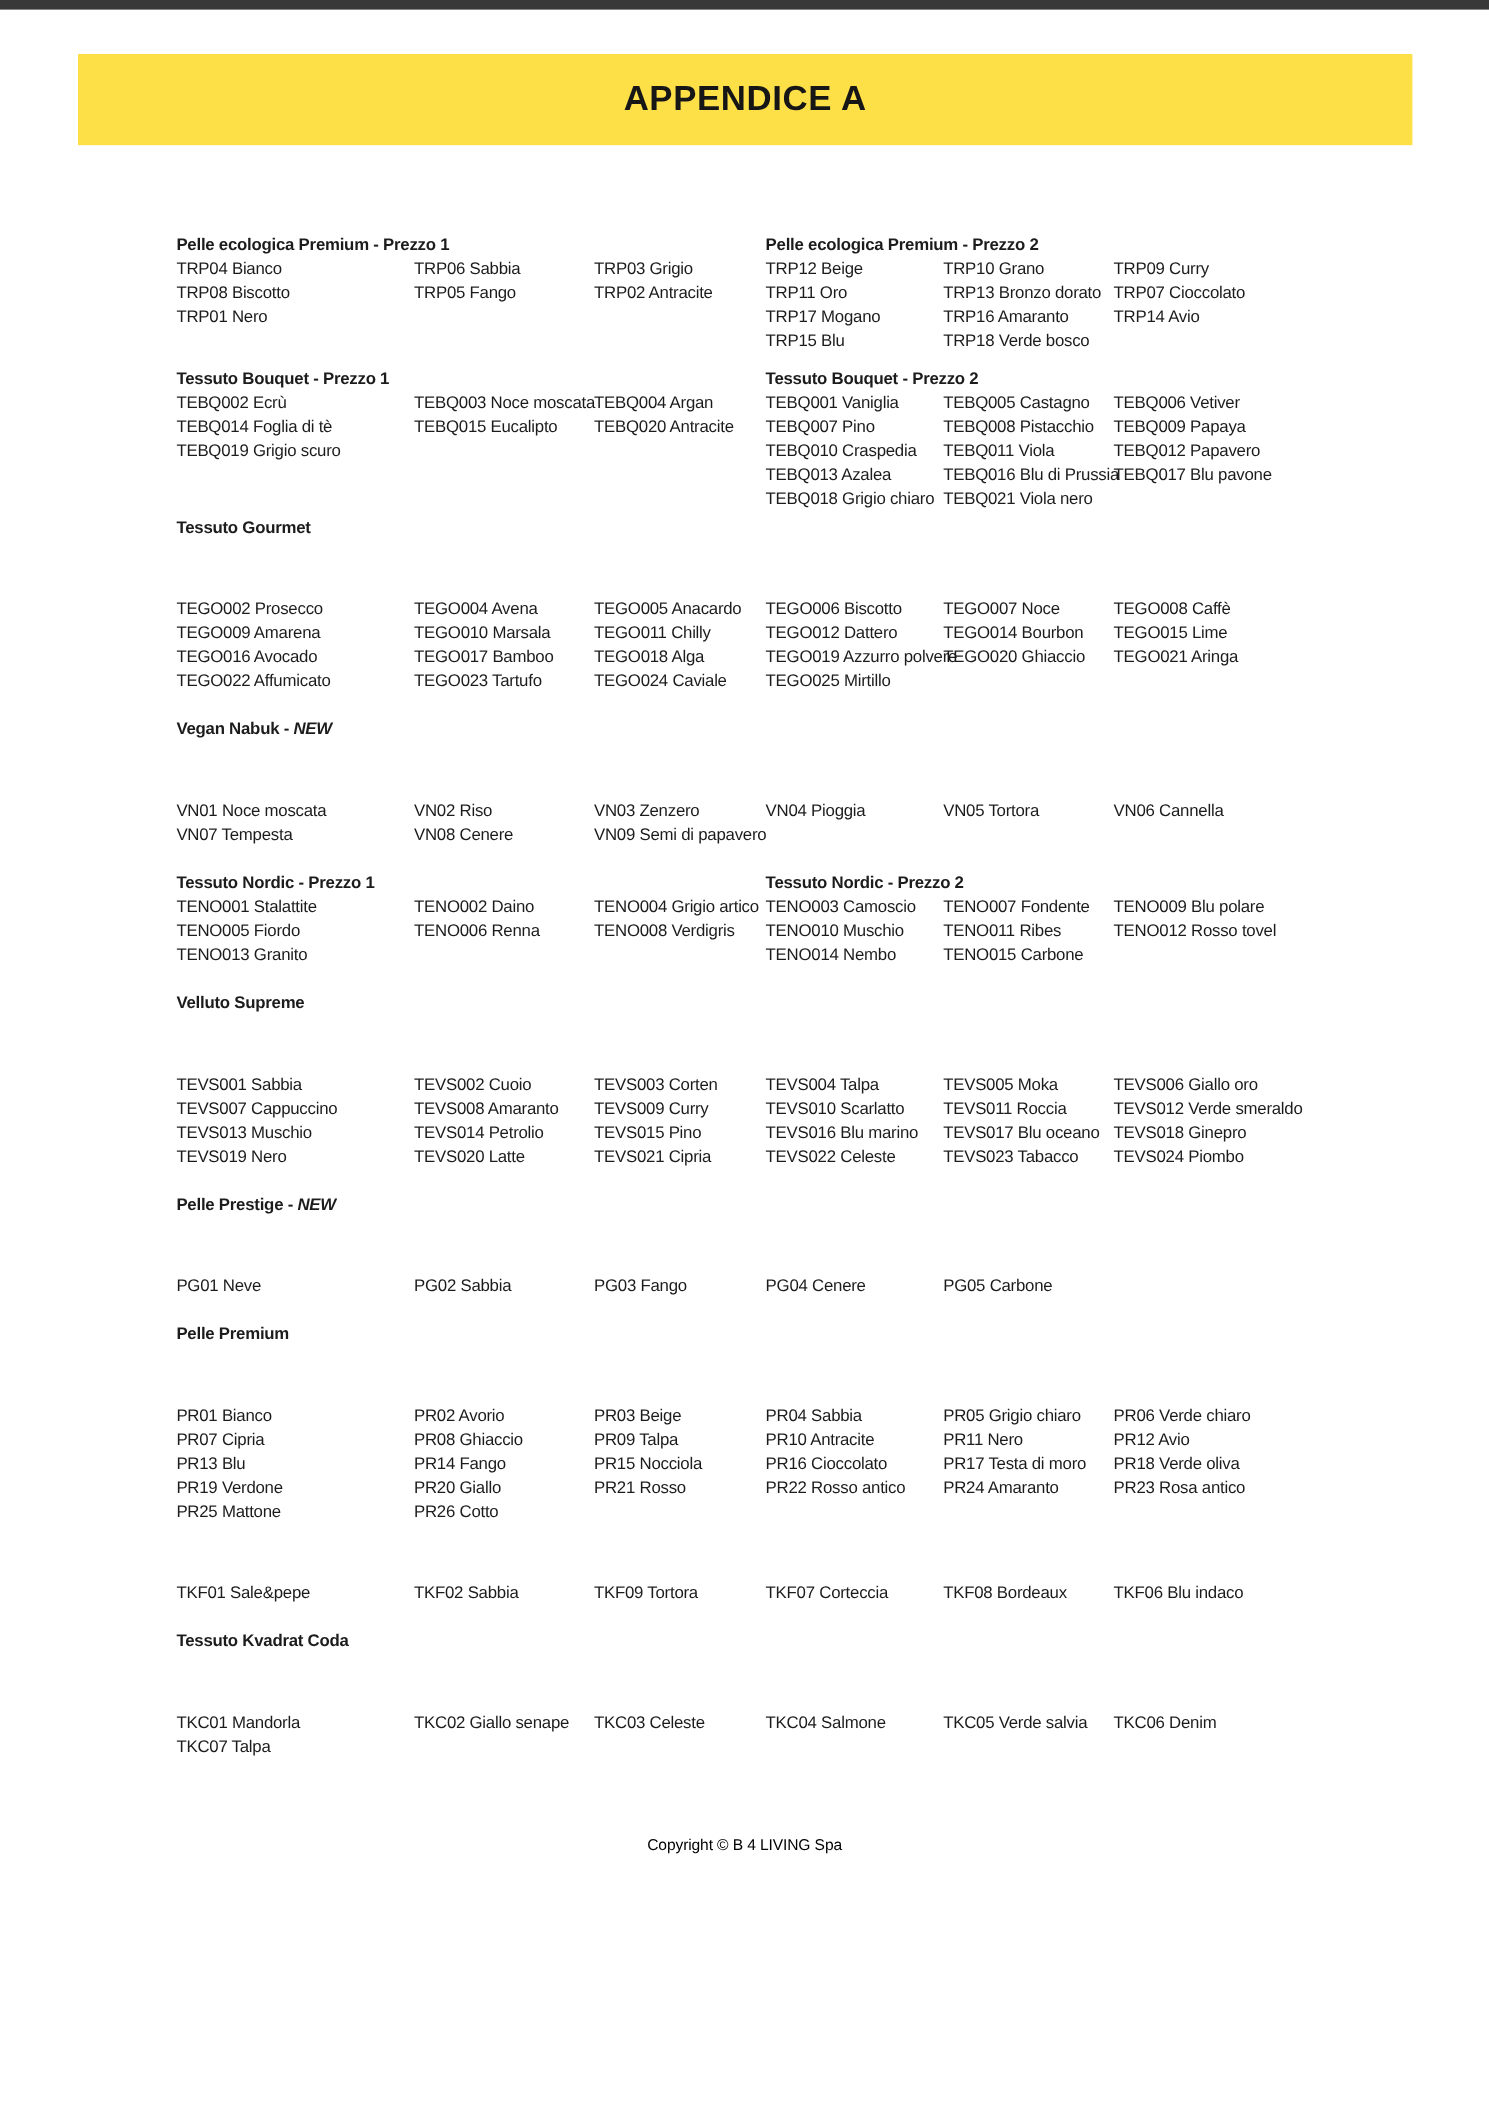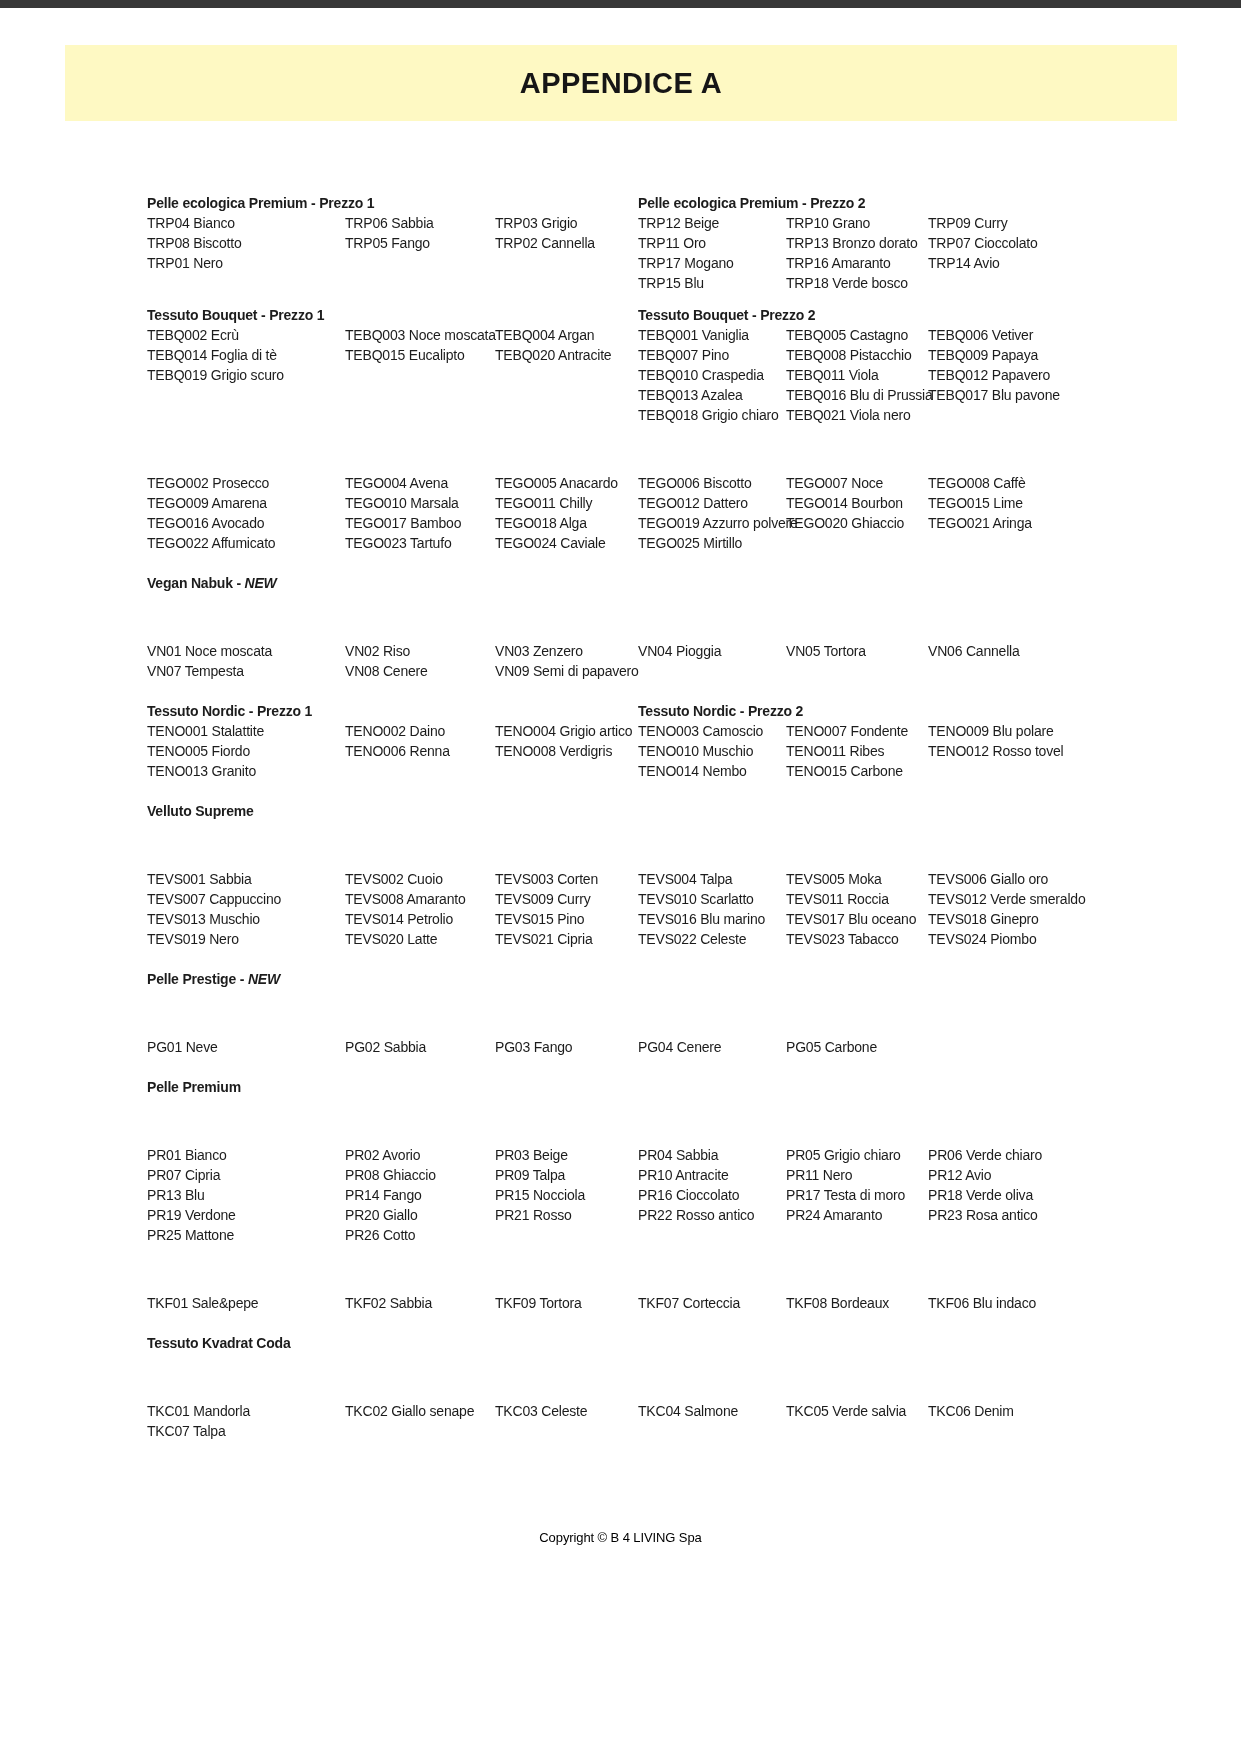--- a/index.html
+++ b/index.html
@@ -76,35 +76,35 @@
     font-size: 13px;
     letter-spacing: -0.1px;
     color: #000000;
   }
 </style>
 </head>
 <body style="color: rgb(28, 28, 28);">
 
 <div class="top-strip" style="background: rgb(56, 56, 56);"></div>
 
-<header class="banner" style="background: #fef9c3;">
+<header class="banner" style="background: #fde047;">
   <h1 class="page-title">APPENDICE A</h1>
 </header>
 
 <main class="content" id="sections">
     <div class="sec-row pair">
       <section class="sec half-left">
         <h2 class="sec-title"><span>Pelle ecologica Premium - Prezzo 1</span></h2>
         <div class="grid cols-left">
           <div class="cell">TRP04 Bianco</div>
           <div class="cell">TRP06 Sabbia</div>
           <div class="cell">TRP03 Grigio</div>
           <div class="cell">TRP08 Biscotto</div>
           <div class="cell">TRP05 Fango</div>
-          <div class="cell">TRP02 Cannella</div>
+          <div class="cell">TRP02 Antracite</div>
           <div class="cell">TRP01 Nero</div>
           <div class="cell"></div>
           <div class="cell"></div>
         </div>
       </section>
       <section class="sec half-right">
         <h2 class="sec-title"><span>Pelle ecologica Premium - Prezzo 2</span></h2>
         <div class="grid cols-right">
           <div class="cell">TRP12 Beige</div>
           <div class="cell">TRP10 Grano</div>
@@ -152,20 +152,21 @@
           <div class="cell">TEBQ016 Blu di Prussia</div>
           <div class="cell">TEBQ017 Blu pavone</div>
           <div class="cell">TEBQ018 Grigio chiaro</div>
           <div class="cell">TEBQ021 Viola nero</div>
           <div class="cell"></div>
         </div>
       </section>
     </div>
     <div class="sec-row full">
       <section class="sec full">
+        <h2 class="sec-title"><span>Tessuto Gourmet</span></h2>
         <div class="grid cols-full">
           <div class="cell">TEGO002 Prosecco</div>
           <div class="cell">TEGO004 Avena</div>
           <div class="cell">TEGO005 Anacardo</div>
           <div class="cell">TEGO006 Biscotto</div>
           <div class="cell">TEGO007 Noce</div>
           <div class="cell">TEGO008 Caffè</div>
           <div class="cell">TEGO009 Amarena</div>
           <div class="cell">TEGO010 Marsala</div>
           <div class="cell">TEGO011 Chilly</div>

